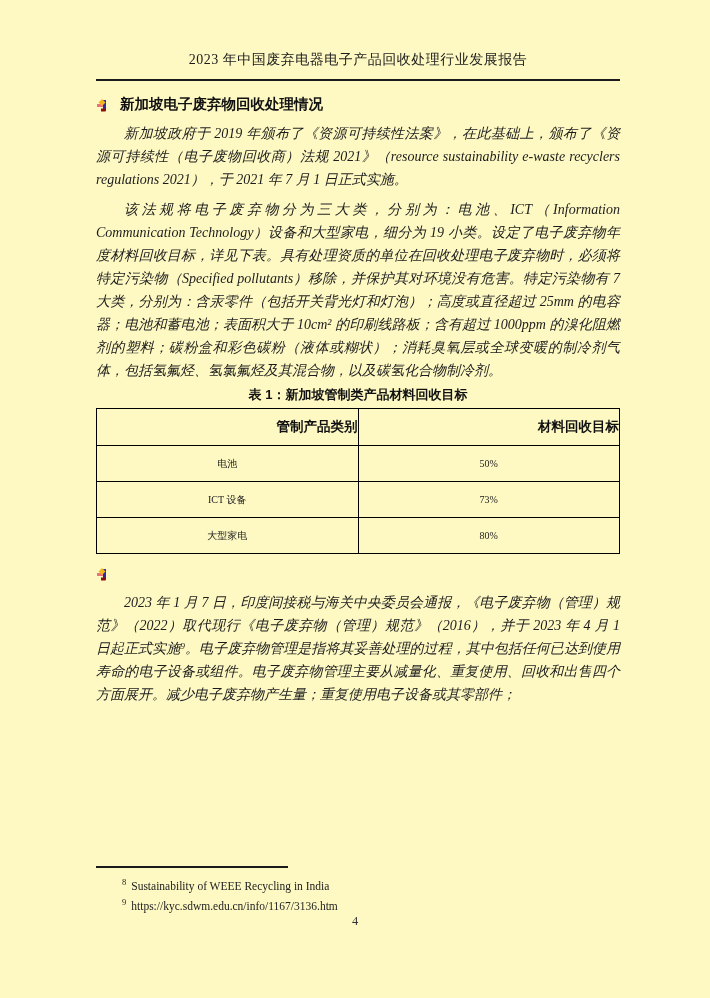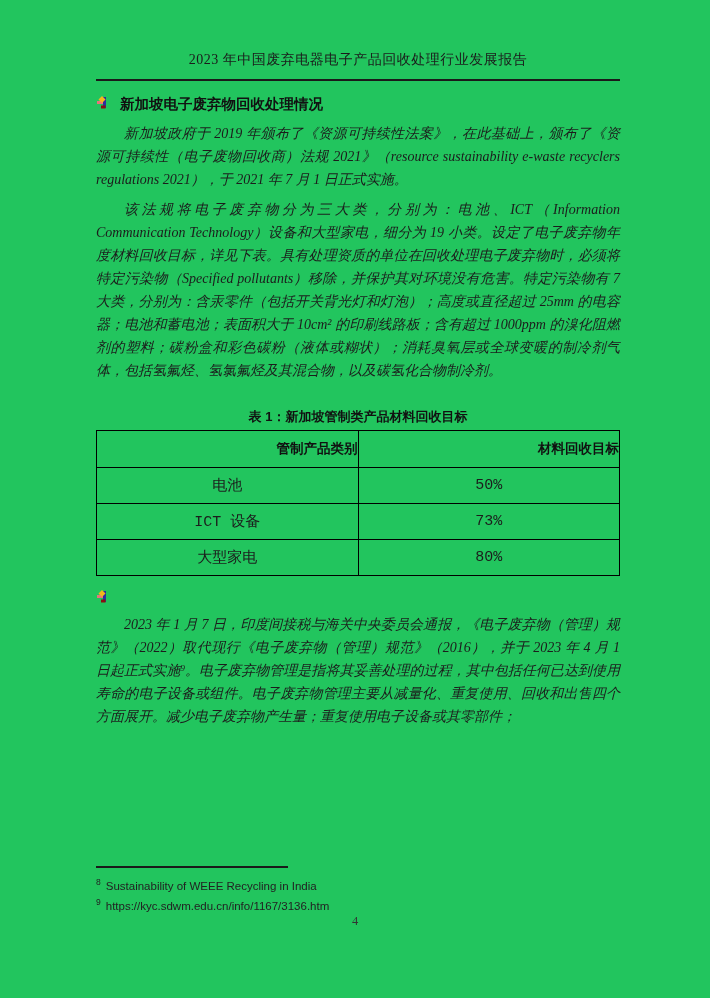--- a/index.html
+++ b/index.html
@@ -1,40 +1,41 @@
 <!DOCTYPE html>
 <html><head>
 <meta charset="utf-8">
 <style>
   html, body { margin: 0; padding: 0; background: #ffffff; }
   .page {
     position: relative;
     width: 710px;
     height: 998px;
     margin: 0 auto;
-    background: #22c55e;
+    background: #fef9c3;
     box-sizing: border-box;
     padding: 50px 90px 0 96px;
     color: #1b1b1b;
     overflow: hidden;
   }
   .doc-header {
     border-bottom: 2px solid #1a1a1a;
     padding-bottom: 9px;
   }
   .doc-title {
     text-align: center;
     font-family: "Liberation Serif", "DejaVu Serif", serif;
     font-size: 14px;
     line-height: 20px;
     letter-spacing: 0.5px;
     white-space: nowrap;
   }
   .section-heading {
     display: flex;
+    align-items: center;
     gap: 11px;
     margin-top: 14px;
     font-family: "Liberation Sans", "DejaVu Sans", sans-serif;
     font-weight: bold;
     font-size: 14.5px;
     line-height: 19px;
     color: #111;
   }
   .bullet { flex: 0 0 auto; display: inline-block; width: 13px; height: 13px; }
   .para {
@@ -43,21 +44,21 @@
     text-indent: 28px;
     text-align: justify;
     font-family: "Liberation Serif", "DejaVu Serif", serif;
     font-size: 14px;
     line-height: 23px;
     color: #1c1c1c;
     font-style: italic;
   }
   .para.first { margin-top: 8px; }
   .table-caption {
-    margin-top: 26px;
+    margin-top: 4px;
     text-align: center;
     font-family: "Liberation Sans", "DejaVu Sans", sans-serif;
     font-weight: bold;
     font-size: 13px;
     line-height: 17px;
     color: #111;
   }
   table.targets {
     margin-top: 5px;
     width: 100%;
@@ -74,43 +75,44 @@
   table.targets th {
     height: 36px;
     font-family: "Liberation Sans", "DejaVu Sans", sans-serif;
     font-weight: bold;
     font-size: 13.5px;
     color: #111;
     text-align: right;
   }
   table.targets td {
     height: 35px;
-    font-family: Liberation Mono, monospace;
-    font-size: 15px;
+    font-family: Liberation Serif, serif;
+    font-size: 10px;
     color: #1c1c1c;
   }
   .heading-2 { margin-top: 13px; }
   .p3 { margin-top: 14px; }
   .p4 { margin-top: 11px; }
   .footnote-area {
     position: absolute;
     left: 96px;
     top: 866px;
     width: 520px;
   }
   .footnote-rule {
     width: 192px;
     border-top: 2px solid #1a1a1a;
     margin-bottom: 6px;
   }
   .footnote {
-    font-family: Liberation Sans, sans-serif;
+    font-family: Liberation Serif, serif;
     font-size: 11.5px;
     line-height: 16.5px;
     color: #222;
+    margin-left: 26px;
   }
   .footnote .fn-marker {
     font-size: 8.5px;
     vertical-align: super;
     margin-right: 5px;
   }
   .page-number {
     position: absolute;
     left: 0;
     right: 0;

